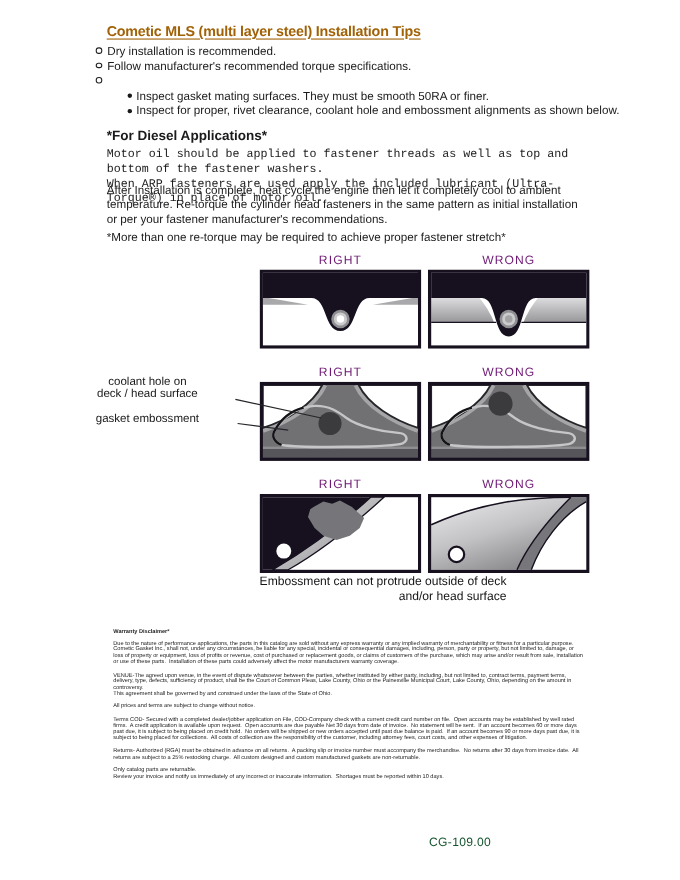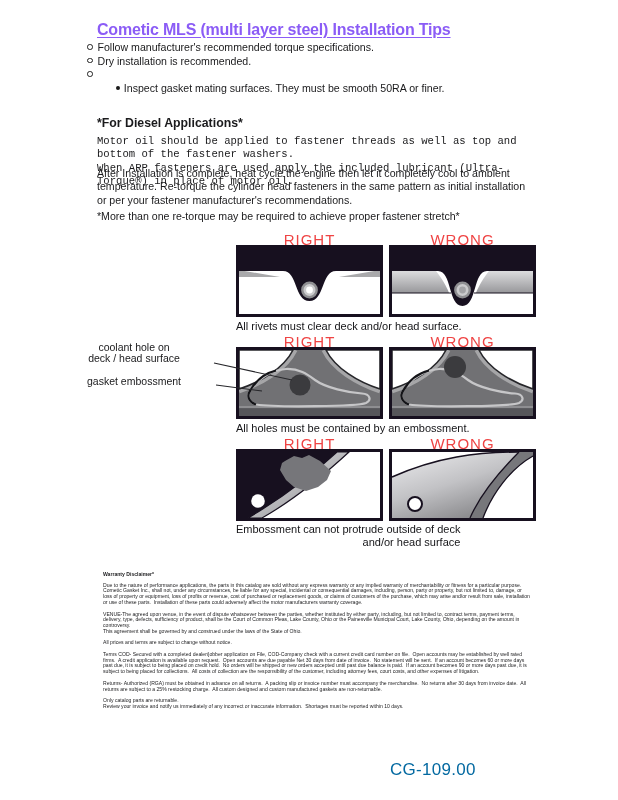--- a/index.html
+++ b/index.html
@@ -2,58 +2,59 @@
 <html><head>
 <meta charset="utf-8">
 <style>
   html,body{margin:0;padding:0;background:#ffffff;}
   .sheet{
     position:relative;width:618px;height:800px;background:#ffffff;overflow:hidden;
     font-family:"Liberation Sans","DejaVu Sans",sans-serif;color:#1a1a1c;
   }
   .abs{position:absolute;}
   .page-title{
-    left:97px;top:21px;font-size:16px;font-weight:bold;letter-spacing:-0.2px;
-    text-decoration:underline;text-underline-offset:2px;color:#8b5cf6;white-space:nowrap;
+    left:97px;top:21px;font-size:13px;font-weight:bold;letter-spacing:-0.2px;
+    text-decoration:underline;text-underline-offset:2px;color:#a16207;white-space:nowrap;
   }
   .bullets{left:87px;top:41px;font-size:10.6px;line-height:13.6px;width:510px;}
   .b-row{white-space:nowrap;}
   .b-sub{padding-left:29px;}
   .mark-o{display:inline-block;width:3.5px;height:3.5px;border:1.1px solid #222;border-radius:50%;margin-right:5px;vertical-align:1.5px;}
   .mark-f{display:inline-block;width:3.8px;height:3.8px;background:#1a1a1a;border-radius:50%;margin-right:4px;vertical-align:1.5px;}
   .diesel{left:97px;top:117px;width:445px;font-size:10.6px;line-height:13.4px;}
   .diesel-h{position:absolute;top:0;left:0;font-size:12.3px;font-weight:bold;white-space:nowrap;}
   .d-p{position:absolute;left:0;white-space:pre-line;}
   .d-p1{top:18px;font-family:Liberation Mono, monospace;}
   .d-p2{top:50px;}
   .d-note{top:93px;}
-  .row-header{position:absolute;width:147px;text-align:center;font-size:15px;letter-spacing:1px;color:#ef4444;}
+  .row-header{position:absolute;width:147px;text-align:center;font-size:11px;letter-spacing:1px;color:#701a75;}
   .dbox{position:absolute;width:147px;height:72px;}
   .dbox svg{display:block;width:100%;height:100%;}
   .caption{position:absolute;font-size:11px;line-height:12.5px;color:#151518;white-space:pre-line;}
   .diag-label{position:absolute;left:55px;width:158px;text-align:center;font-size:10.5px;line-height:10.8px;color:#19191b;white-space:pre-line;}
   .leader{position:absolute;left:0;top:0;width:618px;height:800px;pointer-events:none;}
   .legal{left:103px;top:572px;width:428px;font-size:5.1px;line-height:5.7px;color:#232325;}
   .legal-h{font-weight:bold;margin:0 0 5px 0;}
   .legal p{margin:6px 0 0 0;white-space:pre-wrap;}
   .legal p.first{margin-top:0;}
-  .footer-code{left:390px;top:760px;font-size:17px;letter-spacing:0.3px;color:#0369a1;}
+  .footer-code{left:390px;top:760px;font-size:11px;letter-spacing:0.3px;color:#14532d;}
 </style>
 </head>
 <body>
 
 <div class="sheet">
 
   <div class="abs page-title">Cometic MLS (multi layer steel) Installation Tips</div>
 
   <div class="abs bullets">
+    <div class="b-row"><span class="mark-o"></span><span>Dry installation is recommended.</span></div>
     <div class="b-row"><span class="mark-o"></span><span>Follow manufacturer's recommended torque specifications.</span></div>
-    <div class="b-row"><span class="mark-o"></span><span>Dry installation is recommended.</span></div>
     <div class="b-row"><span class="mark-o"></span></div>
     <div class="b-row b-sub"><span class="mark-f"></span><span>Inspect gasket mating surfaces.  They must be smooth 50RA or finer.</span></div>
+    <div class="b-row b-sub"><span class="mark-f"></span><span>Inspect for proper, rivet clearance, coolant hole and embossment alignments as shown below.</span></div>
   </div>
 
   <div class="abs diesel">
     <div class="diesel-h">*For Diesel Applications*</div>
     <div class="d-p d-p1">Motor oil should be applied to fastener threads as well as top and bottom of the fastener washers.
 When ARP fasteners are used apply the included lubricant (Ultra-Torque®) in place of motor oil.</div>
     <div class="d-p d-p2">After Installation is complete, heat cycle the engine then let it completely cool to ambient
 temperature. Re-torque the cylinder head fasteners in the same pattern as initial installation
 or per your fastener manufacturer's recommendations.</div>
     <div class="d-p d-note">*More than one re-torque may be required to achieve proper fastener stretch*</div>
@@ -85,21 +86,20 @@
       <path d="M3,26 H47 C52,32 58,42 60,48 H3 Z" fill="url(#gB)"></path>
       <path d="M144,26 H100 C95,32 89,42 87,48 H144 Z" fill="url(#gB)"></path>
       <line x1="3" y1="48" x2="62" y2="48" stroke="#17101f" stroke-width="1.2"></line>
       <line x1="85" y1="48" x2="144" y2="48" stroke="#17101f" stroke-width="1.2"></line>
       <path d="M3,3 H144 V26 H98 C84,26 88,61 73.5,61 C59,61 63,26 49,26 H3 Z" fill="#17101f"></path>
       <circle cx="73.5" cy="45" r="7.2" fill="#cbcbcd" stroke="#8f8f92" stroke-width="2.4"></circle>
       <circle cx="73.5" cy="45" r="3.4" fill="#a3a3a6"></circle>
       <rect x="1.5" y="1.5" width="144" height="69" fill="none" stroke="#17101f" stroke-width="3"></rect>
     </svg>
   </div>
-  <div class="caption" style="left:236px;top:320px;">All rivets must clear deck and/or head surface.</div>
 
   <div class="row-header" style="left:236px;top:333px;">RIGHT</div>
   <div class="row-header" style="left:389px;top:333px;">WRONG</div>
 
   <div class="diag-label" style="top:342px;">coolant hole on
 deck / head surface</div>
   <div class="diag-label" style="top:376px;">gasket embossment</div>
 
   <div class="dbox" style="left:236px;top:347px;">
     <svg viewBox="0 0 147 72">
@@ -124,21 +124,20 @@
       <path d="M59,3 C50,22 26,36 3,44" fill="none" stroke="#a6a6a8" stroke-width="5"></path>
       <path d="M3,3 H57 C48,21 25,35 3,42 Z" fill="#ffffff" stroke="#26262a" stroke-width="1.6"></path>
       <path d="M88,3 C97,22 121,36 144,44" fill="none" stroke="#a6a6a8" stroke-width="5"></path>
       <path d="M144,3 H90 C99,21 122,35 144,42 Z" fill="#ffffff" stroke="#26262a" stroke-width="1.6"></path>
       <path d="M20,57.5 C13,55 10.5,49 14,44 C20,33 35,23 50,22 C63,21.5 71,27 79,33 C90,41 112,45.5 126,46.5 C134,47 136,53 130,56 C121,59.5 40,60.5 20,57.5 Z" fill="none" stroke="#c6c6c8" stroke-width="2.2"></path>
       <path d="M20,57.5 C13,55 10.5,49 14,44 C20,33 30,26 40,23.5" fill="none" stroke="#141418" stroke-width="2.2"></path>
       <circle cx="66" cy="20" r="11" fill="#3b3b3e"></circle>
       <rect x="1.5" y="1.5" width="144" height="69" fill="none" stroke="#17101f" stroke-width="3"></rect>
     </svg>
   </div>
-  <div class="caption" style="left:236px;top:422px;">All holes must be contained by an embossment.</div>
 
   <div class="row-header" style="left:236px;top:435px;">RIGHT</div>
   <div class="row-header" style="left:389px;top:435px;">WRONG</div>
 
   <div class="dbox" style="left:236px;top:449px;">
     <svg viewBox="0 0 147 72">
       <defs>
           <linearGradient id="gE" x1="0" y1="0" x2="1" y2="1">
         <stop offset="0" stop-color="#e2e2e4"></stop>
             <stop offset="0.5" stop-color="#b9b9bc"></stop>

